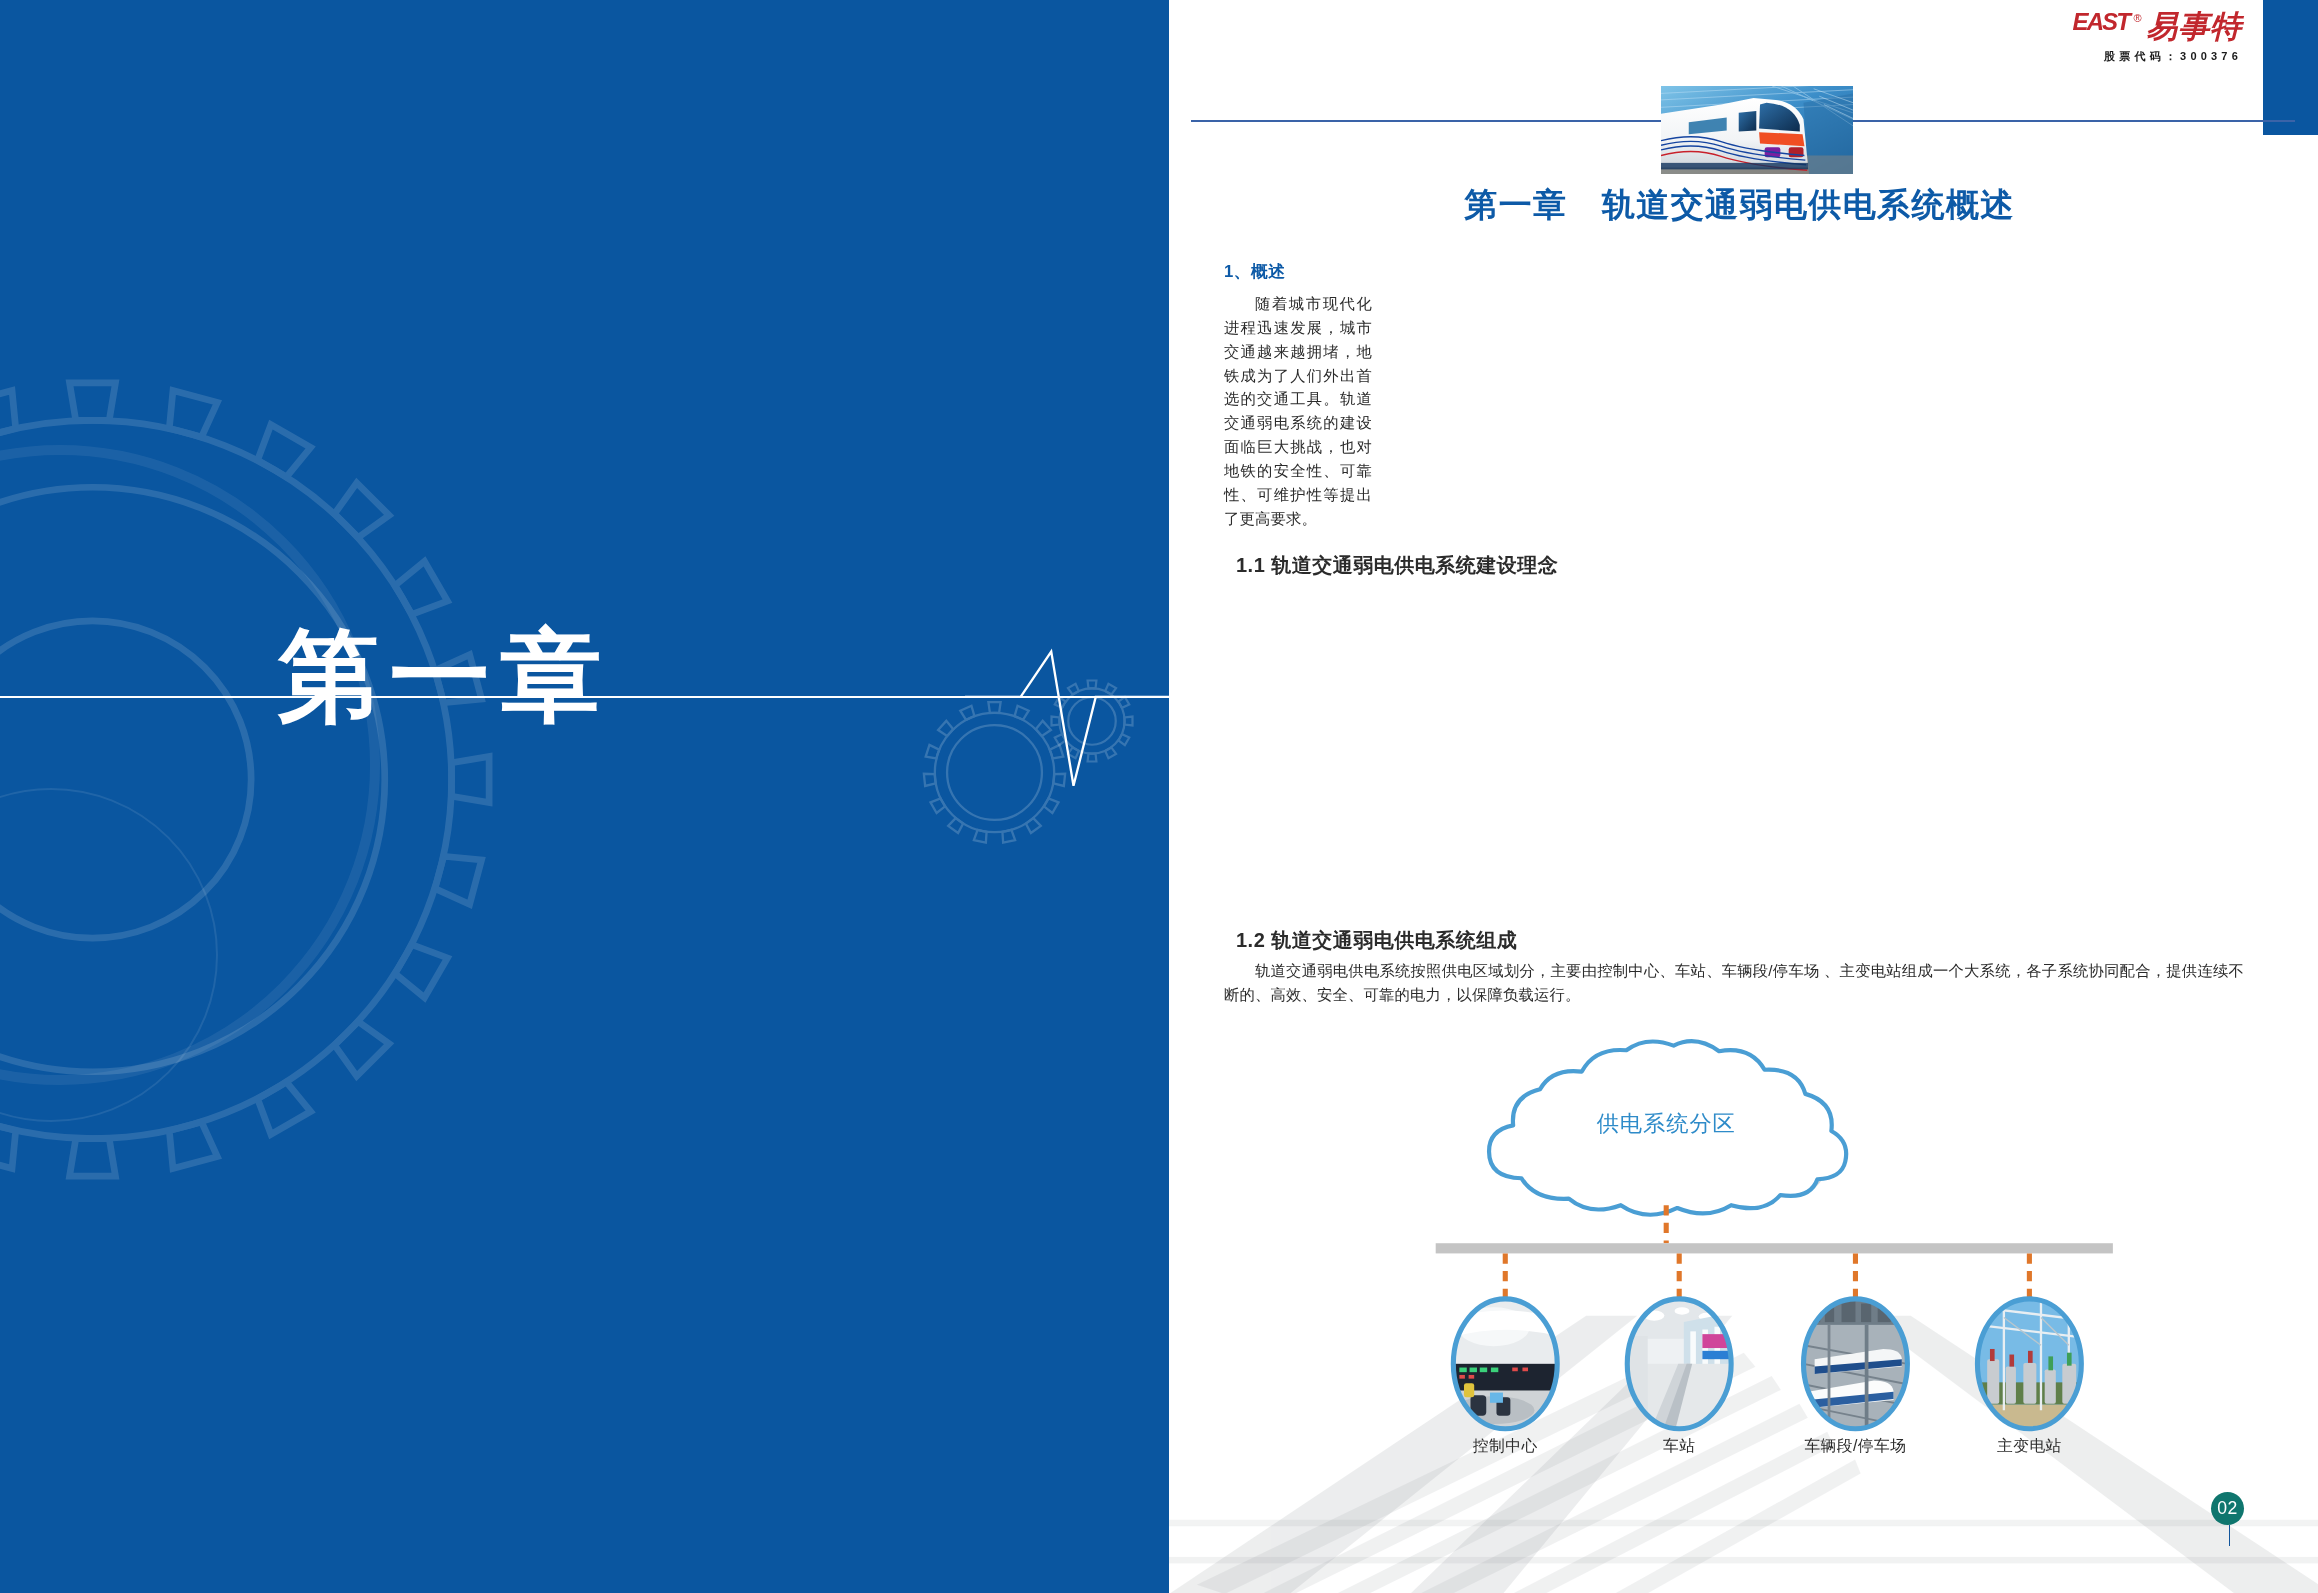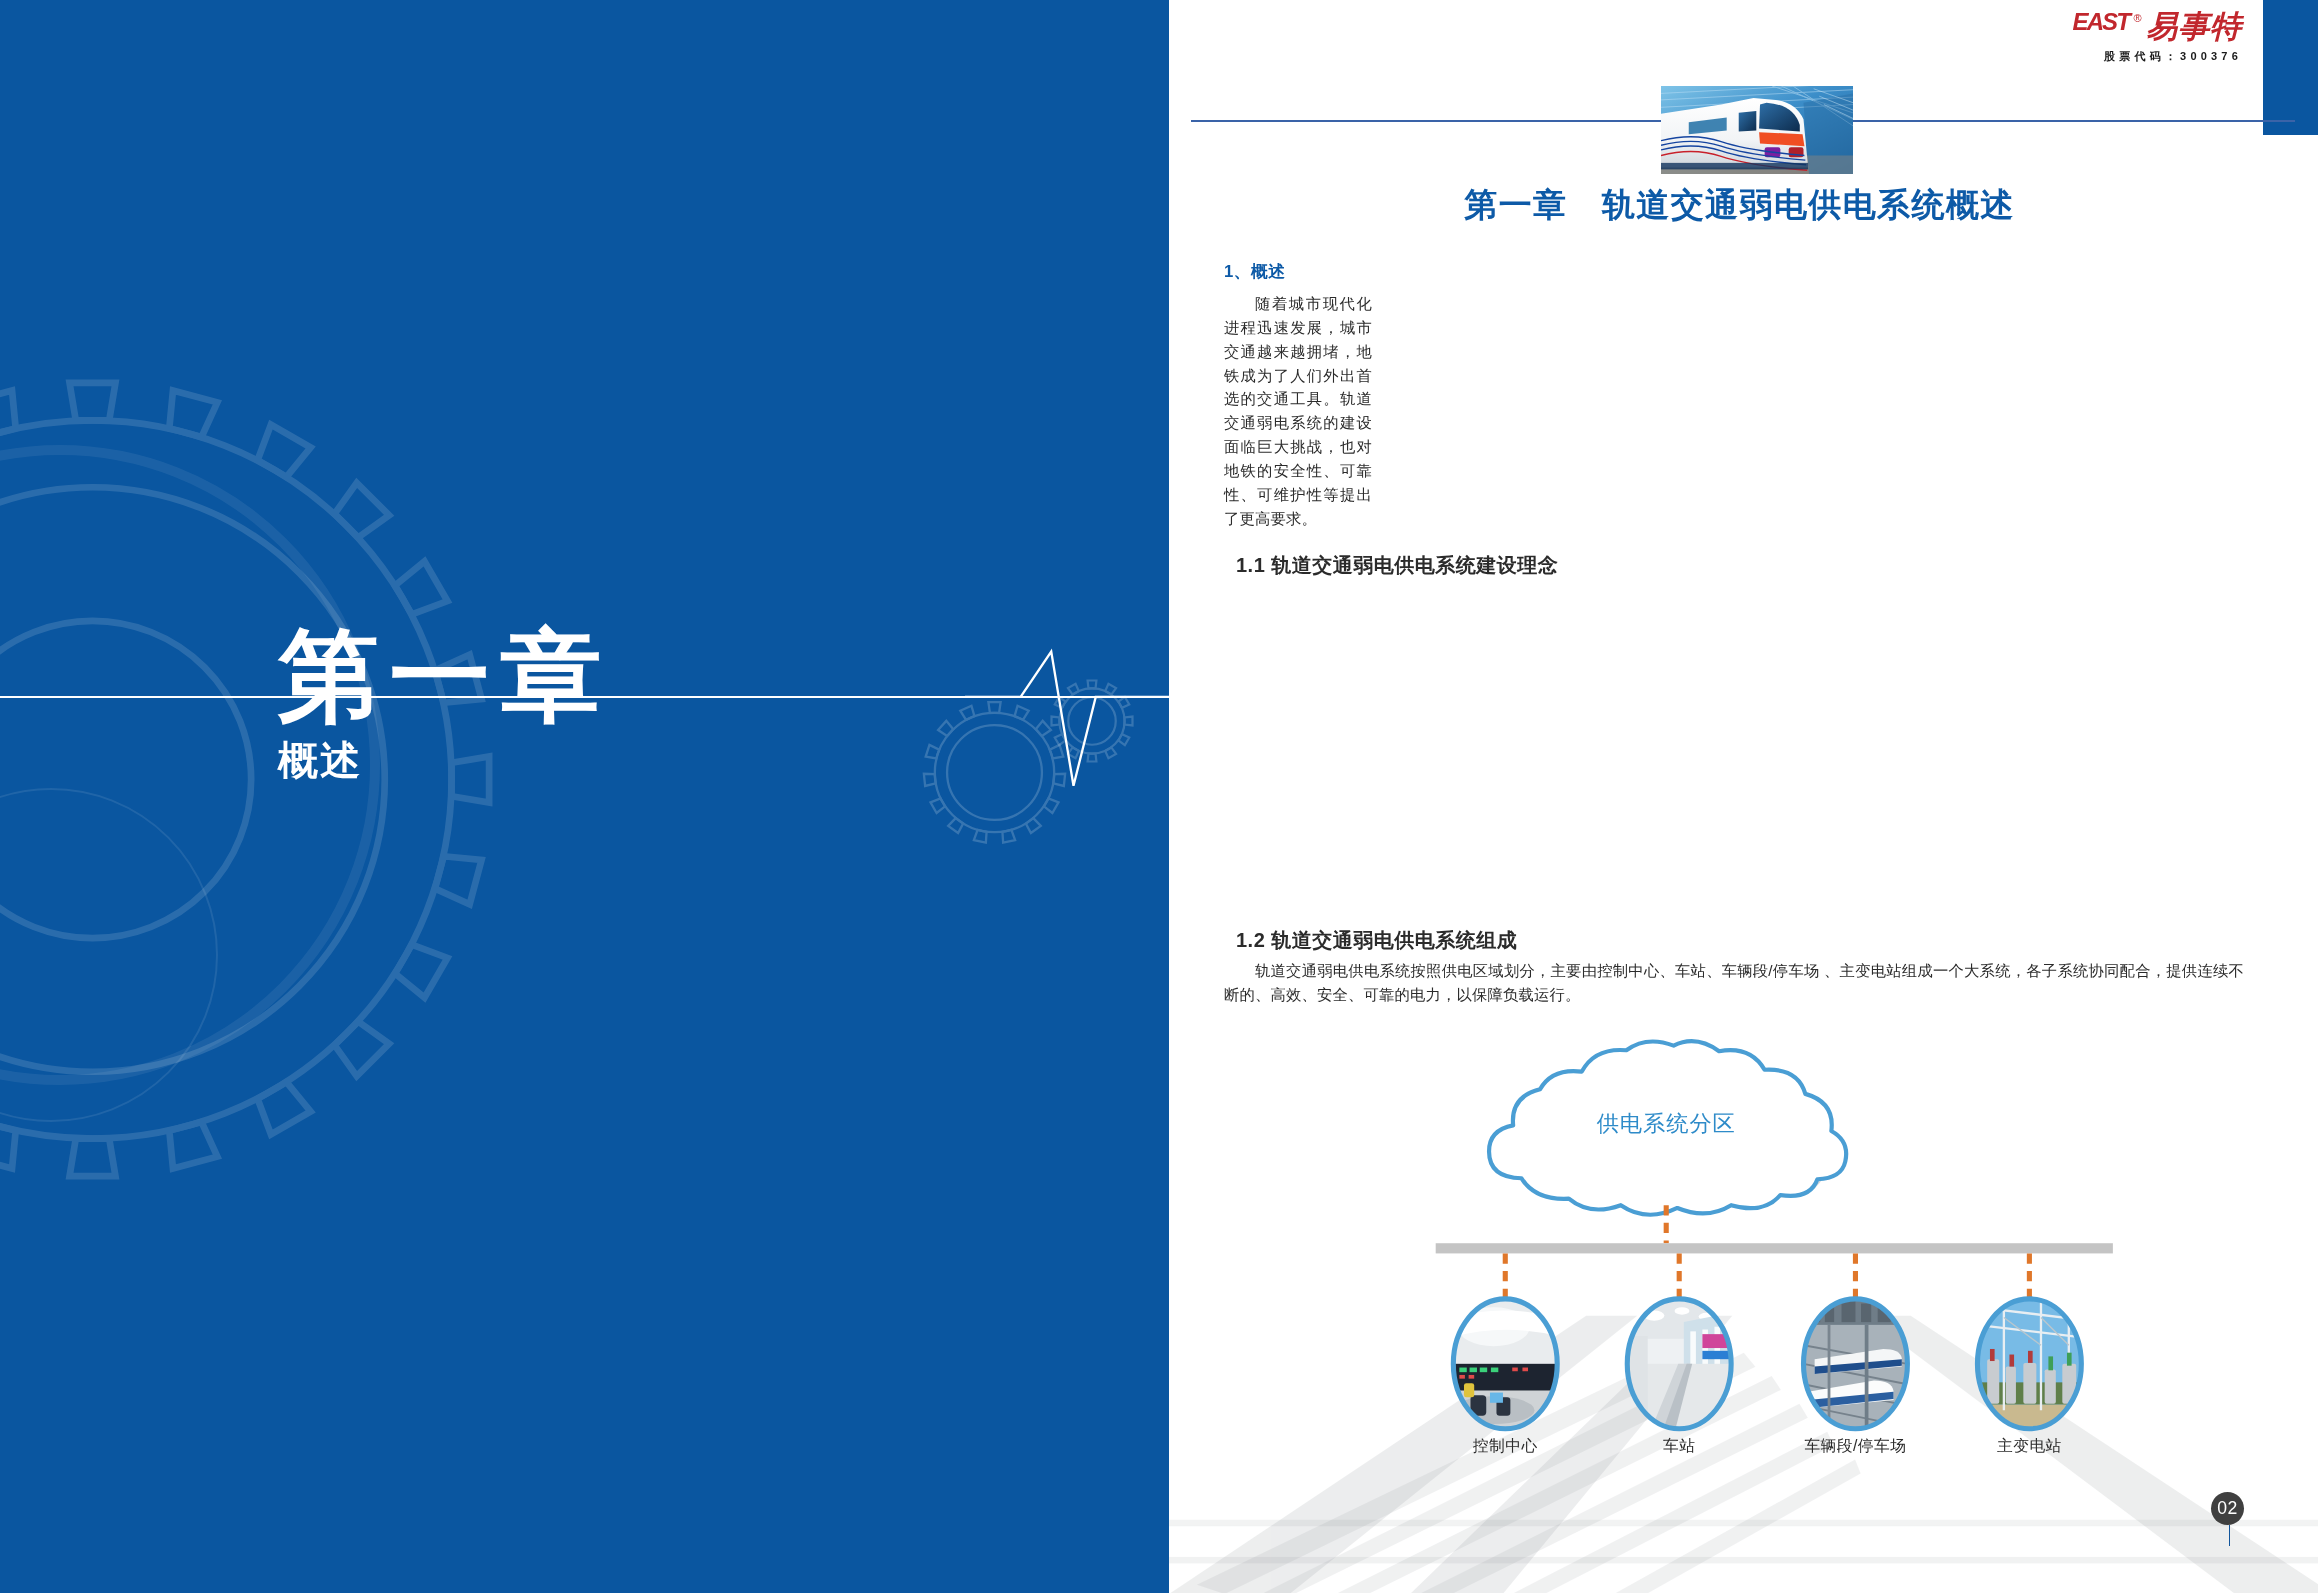--- a/index.html
+++ b/index.html
@@ -55,21 +55,21 @@
   #train-photo{position:absolute;left:492px;top:86px;width:192px;height:88px;overflow:hidden;}
 
   
   #arc-diagram{position:absolute;left:218px;top:65px;width:399px;height:292px;}
 
   
   #cloud-diagram{position:absolute;left:0;top:1039px;width:1141px;height:427px;}
 
   
   #page-badge{position:absolute;left:1042px;top:1492px;width:37px;}
-  #page-badge .dot{width:33px;height:33px;border-radius:50%;background:#404040;
+  #page-badge .dot{width:33px;height:33px;border-radius:50%;background:#0f766e;
     color:#fff;font-size:17.6px;display:flex;align-items:center;justify-content:center;
     letter-spacing:0.5px;}
   #page-badge .stem{width:1.9px;height:21px;background:#12559c;margin:0 auto;}
 
   
   #track-bg{position:absolute;left:0;bottom:0;width:1164px;height:334px;overflow:hidden;
     pointer-events:none;}
 </style>
 </head>
 <body>
@@ -160,21 +160,20 @@
 
   <div class="divider"></div>
 
   <svg class="pulse" viewBox="0 0 440 320" preserveAspectRatio="none">
     <polyline points="0,108 120,108 186,10 234,300 282,108 440,108" fill="none" stroke="#ffffff" stroke-width="5"></polyline>
   </svg>
 
   <div class="chapter-num">第一章</div>
 
   <div class="chapter-sub">
-    <div class="l2">概述</div>
   </div>
 </div>
 
 <div id="right-page">
 
   <div class="edge-strip"></div>
   <div class="head-rule"></div>
 
   <div id="logo-block">
     <div id="logo-row">

